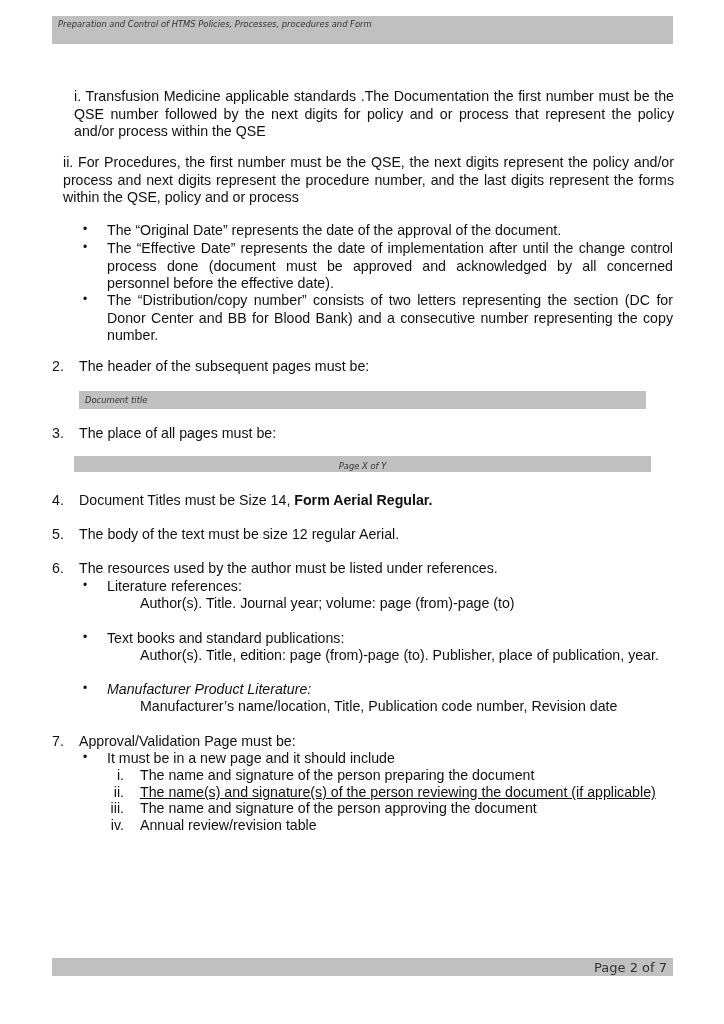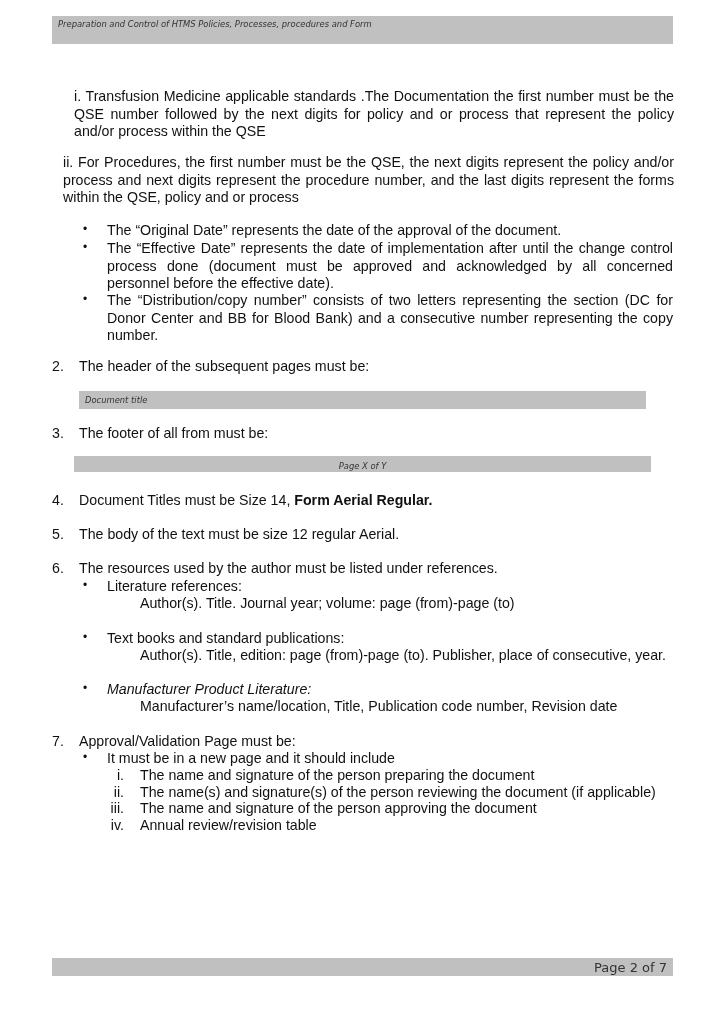--- a/index.html
+++ b/index.html
@@ -42,21 +42,21 @@
 <span class="bullet" style="left:83px; top:292px;">•</span>
 <div class="abs just" style="left:107px; top:292px; width:566px;">The “Distribution/copy number” consists of two letters representing the section (DC for Donor Center and BB for Blood Bank) and a consecutive number representing the copy number.</div>
 
 <span class="num abs" style="left:52px; top:358px;">2.</span>
 <div class="abs" style="left:79px; top:358px;">The header of the subsequent pages must be:</div>
 <div class="sample-bar" style="left:79px; top:391px; width:567px;">
   <span class="bar-text" style="left:6px;">Document title</span>
 </div>
 
 <span class="num abs" style="left:52px; top:425px;">3.</span>
-<div class="abs" style="left:79px; top:425px;">The footer of all from must be:</div>
+<div class="abs" style="left:79px; top:425px;">The place of all pages must be:</div>
 <div class="sample-bar" style="left:74px; top:456px; width:577px; height:16px;">
   <span class="bar-text" style="left:0; right:0; text-align:center; top:5px;">Page X of Y</span>
 </div>
 
 <span class="num abs" style="left:52px; top:492px;">4.</span>
 <div class="abs" style="left:79px; top:492px;">
   <span>Document Titles must be Size 14, </span><b>Form Aerial Regular.</b>
 </div>
 
 <span class="num abs" style="left:52px; top:526px;">5.</span>
@@ -64,35 +64,35 @@
 
 <span class="num abs" style="left:52px; top:560px;">6.</span>
 <div class="abs" style="left:79px; top:560px;">The resources used by the author must be listed under references.</div>
 
 <span class="bullet" style="left:83px; top:578px;">•</span>
 <div class="abs" style="left:107px; top:578px;">Literature references:</div>
 <div class="abs" style="left:140px; top:595px;">Author(s). Title. Journal year; volume: page (from)-page (to)</div>
 
 <span class="bullet" style="left:83px; top:630px;">•</span>
 <div class="abs" style="left:107px; top:630px;">Text books and standard publications:</div>
-<div class="abs" style="left:140px; top:647px;">Author(s). Title, edition: page (from)-page (to). Publisher, place of consecutive, year.</div>
+<div class="abs" style="left:140px; top:647px;">Author(s). Title, edition: page (from)-page (to). Publisher, place of publication, year.</div>
 
 <span class="bullet" style="left:83px; top:681px;">•</span>
 <div class="abs" style="left:107px; top:681px;font-style:italic;">Manufacturer Product Literature:</div>
 <div class="abs" style="left:140px; top:698px;">Manufacturer’s name/location, Title, Publication code number, Revision date</div>
 
 <span class="num abs" style="left:52px; top:733px;">7.</span>
 <div class="abs" style="left:79px; top:733px;">Approval/Validation Page must be:</div>
 <span class="bullet" style="left:83px; top:750px;">•</span>
 <div class="abs" style="left:107px; top:750px;">It must be in a new page and it should include</div>
 
 <div class="abs" style="left:100px; top:767px; width:24px; text-align:right;">i.</div>
 <div class="abs" style="left:140px; top:767px;">The name and signature of the person preparing the document</div>
 <div class="abs" style="left:100px; top:784px; width:24px; text-align:right;">ii.</div>
-<div class="abs" style="left:140px; top:784px;">The name(s) and signature(s) of the person reviewing the document (if applicable)</div>
+<div class="abs" style="left:140px; top:784px;text-decoration:underline;">The name(s) and signature(s) of the person reviewing the document (if applicable)</div>
 <div class="abs" style="left:100px; top:800px; width:24px; text-align:right;">iii.</div>
 <div class="abs" style="left:140px; top:800px;">The name and signature of the person approving the document</div>
 <div class="abs" style="left:100px; top:817px; width:24px; text-align:right;">iv.</div>
 <div class="abs" style="left:140px; top:817px;">Annual review/revision table</div>
 
 <div id="ftr" class="bar">
   <span class="bar-text">Page 2 of 7</span>
 </div>
 
 </body></html>

